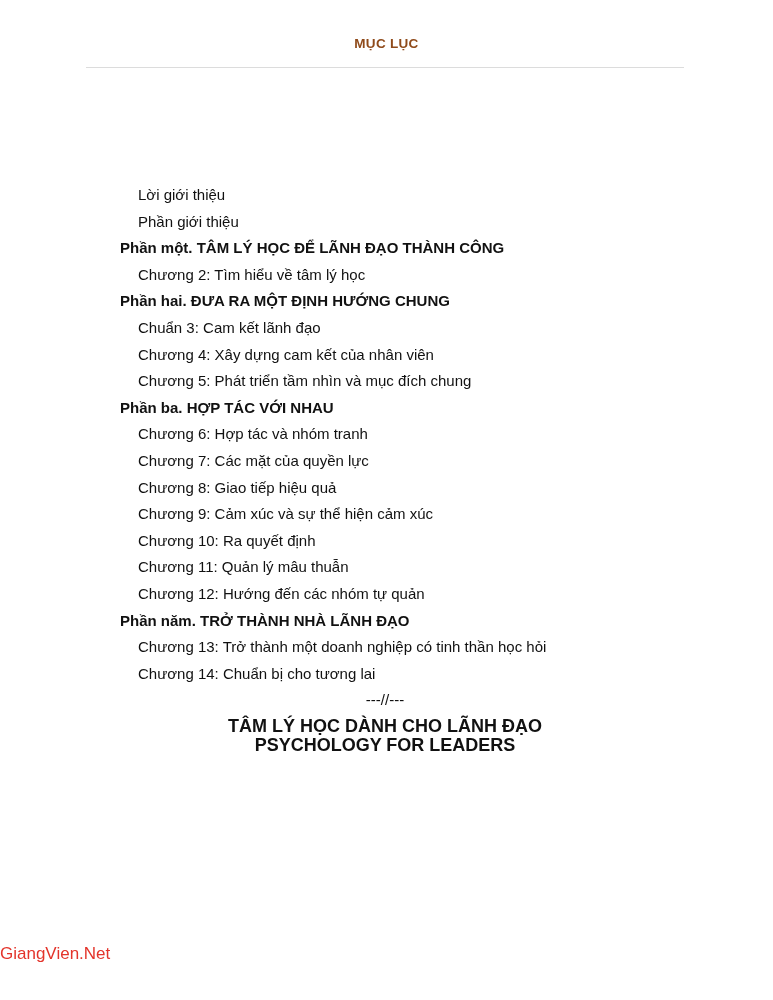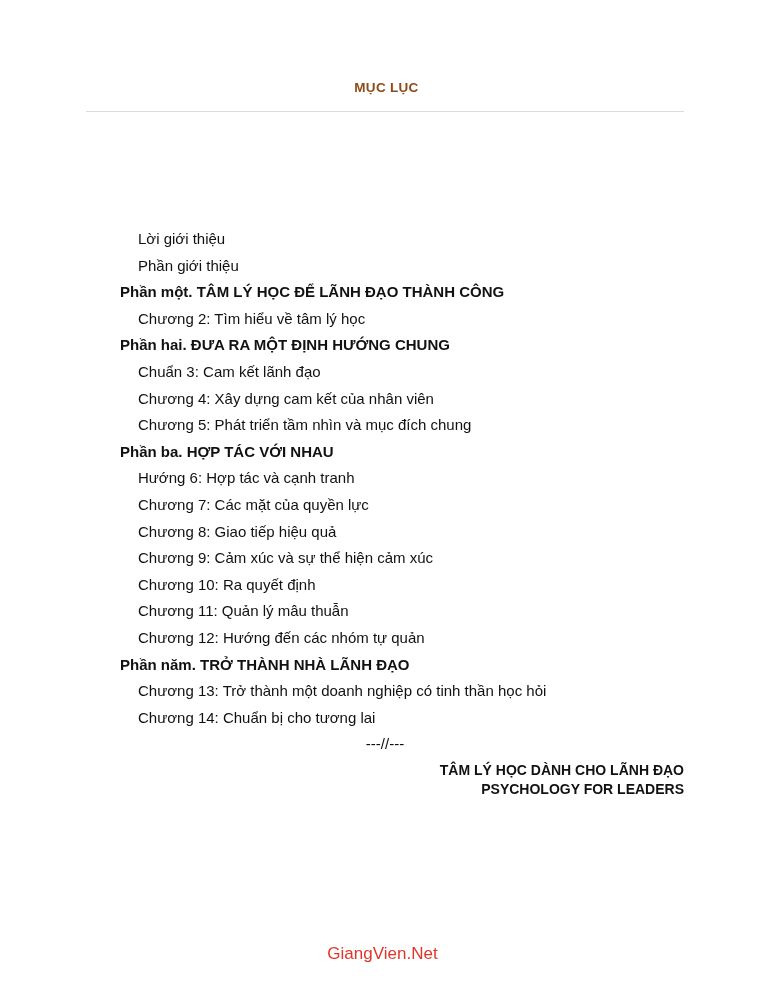--- a/index.html
+++ b/index.html
@@ -14,21 +14,21 @@
     color: var(--color-text, #111111);
   }
   .page {
     position: relative;
     width: 773px;
     height: 1000px;
     background: var(--color-background, #ffffff);
     overflow: hidden;
   }
   .doc-header {
-    padding-top: 80px;
+    padding-top: 36px;
     text-align: center;
     font-weight: bold;
     font-size: 13.5px;
     letter-spacing: 0.3px;
     color: var(--color-header, #8f4a1a);
   }
   .divider {
     border: none;
     border-top: 1px solid var(--color-divider, #dcdcdc);
     margin: 16px 89px 0 86px;
@@ -51,31 +51,31 @@
     margin-left: 34px;
   }
   .separator-row {
     margin: 0 89px 0 86px;
     text-align: center;
     font-size: 15px;
     line-height: 26.6px;
   }
   .book-title {
     margin: 3px 89px 0 86px;
-    text-align: right;
+    text-align: center;
     font-weight: bold;
-    font-size: 14px;
+    font-size: 18px;
     line-height: 19.5px;
   }
   .footer-link {
     position: absolute;
     left: 0;
     right: 8px;
     top: 944px;
-    text-align: center;
+    text-align: left;
     font-size: 17px;
     color: var(--color-footer_link, #e3342b);
     text-decoration: none;
     cursor: pointer;
   }
 </style>
 </head>
 <body>
 
 <div class="page">
@@ -87,21 +87,21 @@
   <div class="toc">
       <div class="entry item">Lời giới thiệu</div>
       <div class="entry item">Phần giới thiệu</div>
       <div class="entry section">Phần một. TÂM LÝ HỌC ĐỂ LÃNH ĐẠO THÀNH CÔNG</div>
       <div class="entry item">Chương 2: Tìm hiểu về tâm lý học</div>
       <div class="entry section">Phần hai. ĐƯA RA MỘT ĐỊNH HƯỚNG CHUNG</div>
       <div class="entry item">Chuẩn 3: Cam kết lãnh đạo</div>
       <div class="entry item">Chương 4: Xây dựng cam kết của nhân viên</div>
       <div class="entry item">Chương 5: Phát triển tầm nhìn và mục đích chung</div>
       <div class="entry section">Phần ba. HỢP TÁC VỚI NHAU</div>
-      <div class="entry item">Hướng 6: Hợp tác và cạnh tranh</div>
+      <div class="entry item">Chương 6: Hợp tác và nhóm tranh</div>
       <div class="entry item">Chương 7: Các mặt của quyền lực</div>
       <div class="entry item">Chương 8: Giao tiếp hiệu quả</div>
       <div class="entry item">Chương 9: Cảm xúc và sự thể hiện cảm xúc</div>
       <div class="entry item">Chương 10: Ra quyết định</div>
       <div class="entry item">Chương 11: Quản lý mâu thuẫn</div>
       <div class="entry item">Chương 12: Hướng đến các nhóm tự quản</div>
       <div class="entry section">Phần năm. TRỞ THÀNH NHÀ LÃNH ĐẠO</div>
       <div class="entry item">Chương 13: Trở thành một doanh nghiệp có tinh thần học hỏi</div>
       <div class="entry item">Chương 14: Chuẩn bị cho tương lai</div>
     </div>

